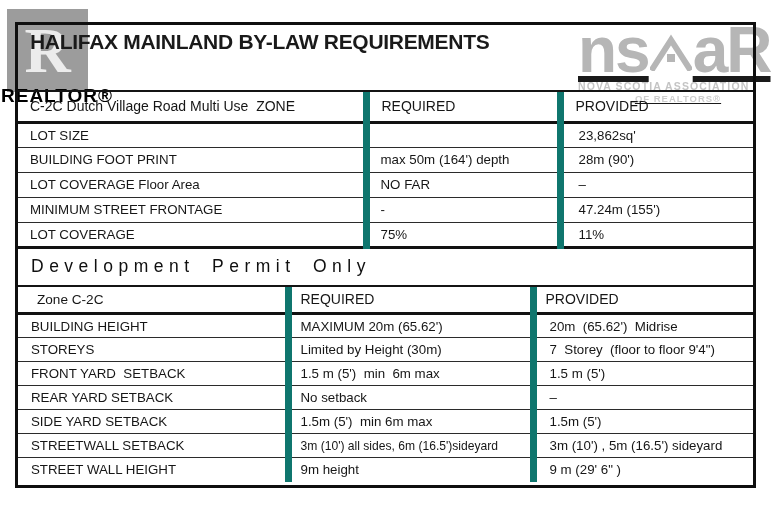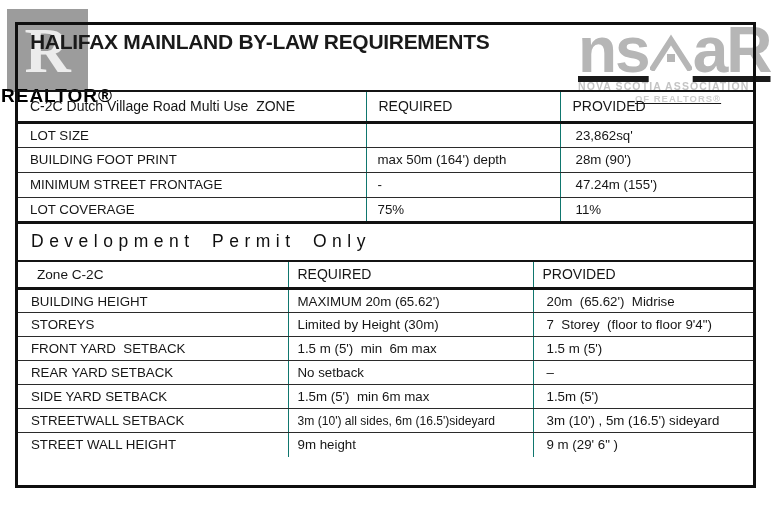--- a/index.html
+++ b/index.html
@@ -43,21 +43,21 @@
     position:absolute; left:15px; top:22px; width:741px; height:466px;
     border:3px solid #0f0f0f; z-index:2; overflow:hidden;
   }
 
   .title-sec { height:67px; border-bottom:2.5px solid #141414; padding:5px 0 0 12px; }
   .title-sec h1 { font-size:21px; font-weight:bold; letter-spacing:-0.3px; white-space:pre; }
   .title-sec .subtitle { font-size:17px; letter-spacing:-0.2px; margin-top:2px; white-space:pre; }
 
   table.t { border-collapse:collapse; table-layout:fixed; width:735px; }
   table.t td {
-    border-left:1px solid #0f766e; border-bottom:1.5px solid #2b2b2b;
+    border-left:7px solid #0f766e; border-bottom:1.5px solid #2b2b2b;
     vertical-align:middle; white-space:pre; overflow:hidden;
     font-size:13.3px; color:#161616;
   }
   table.t td:first-child { border-left:none; }
   table.t tr.hdr td { border-bottom:3px solid #111; }
   table.t tr.thick-bottom td { border-bottom:3px solid #111; }
   table.t tr.no-bottom td { border-bottom:none; }
 
   
   .t1 td { height:25px; }
@@ -135,20 +135,25 @@
         <td class="c-label">LOT SIZE</td>
         <td class="c-req"></td>
         <td class="c-prov">23,862sq'</td>
       </tr>
       <tr>
         <td class="c-label">BUILDING FOOT PRINT</td>
         <td class="c-req">max 50m (164') depth</td>
         <td class="c-prov">28m (90')</td>
       </tr>
       <tr>
+        <td class="c-label">LOT COVERAGE Floor Area</td>
+        <td class="c-req">NO FAR</td>
+        <td class="c-prov">–</td>
+      </tr>
+      <tr>
         <td class="c-label">MINIMUM STREET FRONTAGE</td>
         <td class="c-req">-</td>
         <td class="c-prov">47.24m (155')</td>
       </tr>
       <tr class="thick-bottom">
         <td class="c-label">LOT COVERAGE</td>
         <td class="c-req">75%</td>
         <td class="c-prov">11%</td>
       </tr>
     </tbody>

